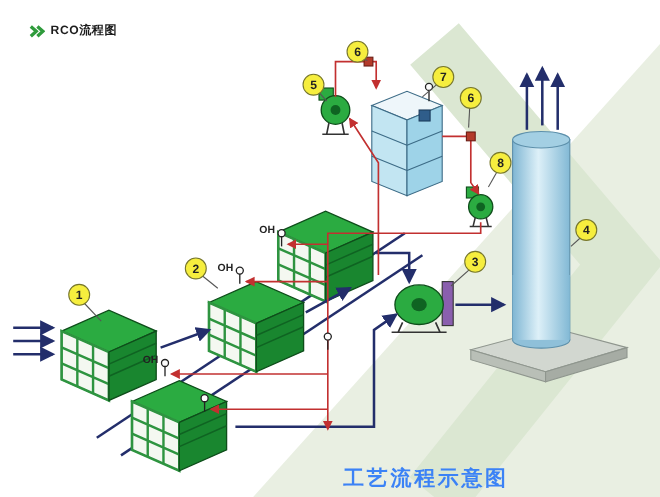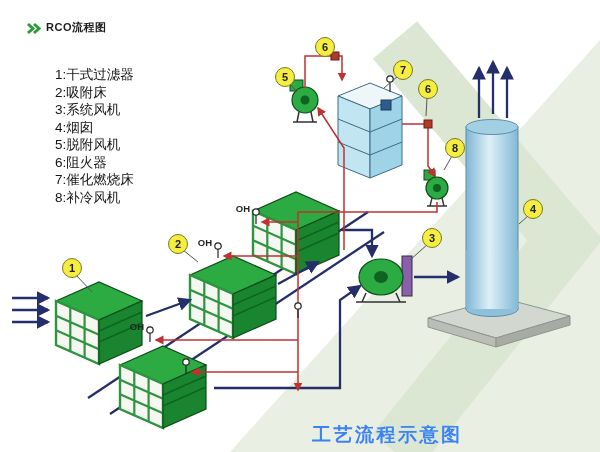--- a/index.html
+++ b/index.html
@@ -214,26 +214,16 @@
   </svg>
 
   <div class="header">
     <svg width="15" height="13" viewBox="0 0 15 13">
       <polyline points="2,2 7,6.5 2,11" fill="none" stroke="#2f9b3c" stroke-width="3"></polyline>
       <polyline points="8,2 13,6.5 8,11" fill="none" stroke="#2f9b3c" stroke-width="3"></polyline>
     </svg>
     <span class="title">RCO流程图</span>
   </div>
 
-  <div class="legend">
-    <div>1:干式过滤器</div>
-    <div>2:吸附床</div>
-    <div>3:系统风机</div>
-    <div>4:烟囱</div>
-    <div>5:脱附风机</div>
-    <div>6:阻火器</div>
-    <div>7:催化燃烧床</div>
-    <div>8:补冷风机</div>
-  </div>
 
   <div class="caption">工艺流程示意图</div>
 
 </div>
 
 </body></html>

